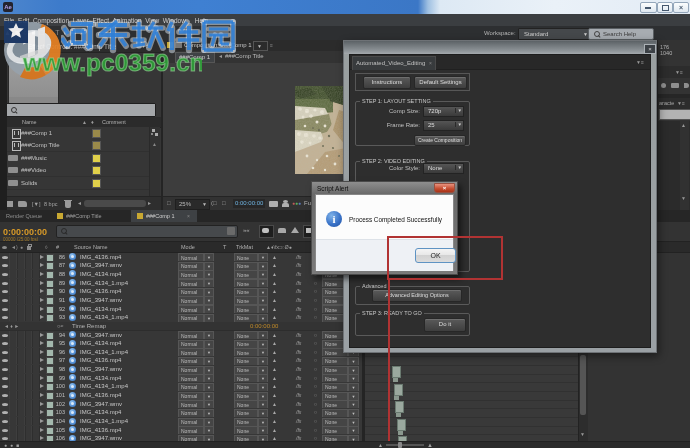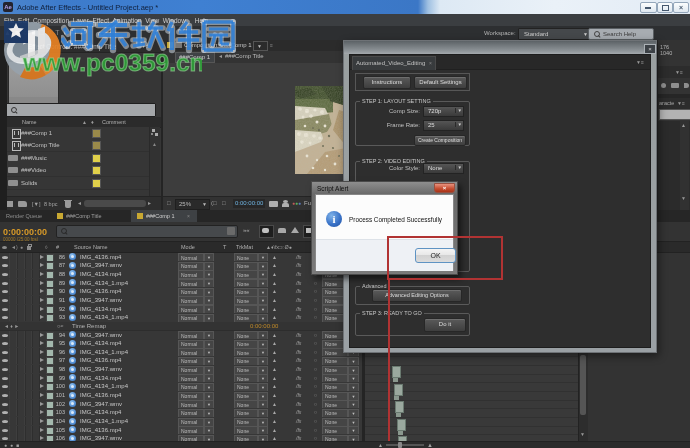--- a/index.html
+++ b/index.html
@@ -7,21 +7,20 @@
   body{position:relative;}
   .mag{width:4px;height:4px;border:1px solid #333;border-radius:50%;}
   .mag:after{content:"";position:absolute;left:3px;top:3px;width:3px;height:1px;background:inherit;border-bottom:1px solid;border-color:inherit;transform:rotate(45deg);}
 </style></head>
 <body>
 
 <div class="abs" id="titlebar" style="left:0;top:0;width:690px;height:14px;
   background:linear-gradient(90deg,#4d86cd 0px,#3d7bcb 60px,#3f80d2 200px,#3b77c6 418px,#9fc0e2 428px,#dde9f4 440px,#eaf1f8 555px,#e3ecf5 690px);">
   <div class="abs" style="left:3px;top:2px;width:10px;height:10px;background:#23232e;border-radius:2px;
     color:#b0a0e8;font-size:6px;font-weight:bold;text-align:center;line-height:10px;">Ae</div>
-  <div class="abs" style="left:17px;top:3px;font-size:7.5px;color:#10203c;">Adobe After Effects - Untitled Project.aep *</div>
 
   <div class="abs" style="left:640px;top:2px;width:15px;height:9px;background:linear-gradient(#fbfdfe,#dfe8f0);border:1px solid #93a6ba;border-radius:2px;">
      <div class="abs" style="left:4px;top:4px;width:6px;height:2px;background:#45586e;"></div>
     </div>
   <div class="abs" style="left:657px;top:2px;width:14px;height:9px;background:linear-gradient(#fbfdfe,#dfe8f0);border:1px solid #93a6ba;border-radius:2px;">
      <div class="abs" style="left:4px;top:2px;width:5px;height:4px;border:1px solid #45586e;"></div>
     </div>
   <div class="abs" style="left:673px;top:2px;width:14px;height:9px;background:linear-gradient(#fbfdfe,#dfe8f0);border:1px solid #93a6ba;border-radius:2px;
      color:#45586e;font-size:7px;line-height:9px;text-align:center;font-weight:bold;">×</div>
 </div>

